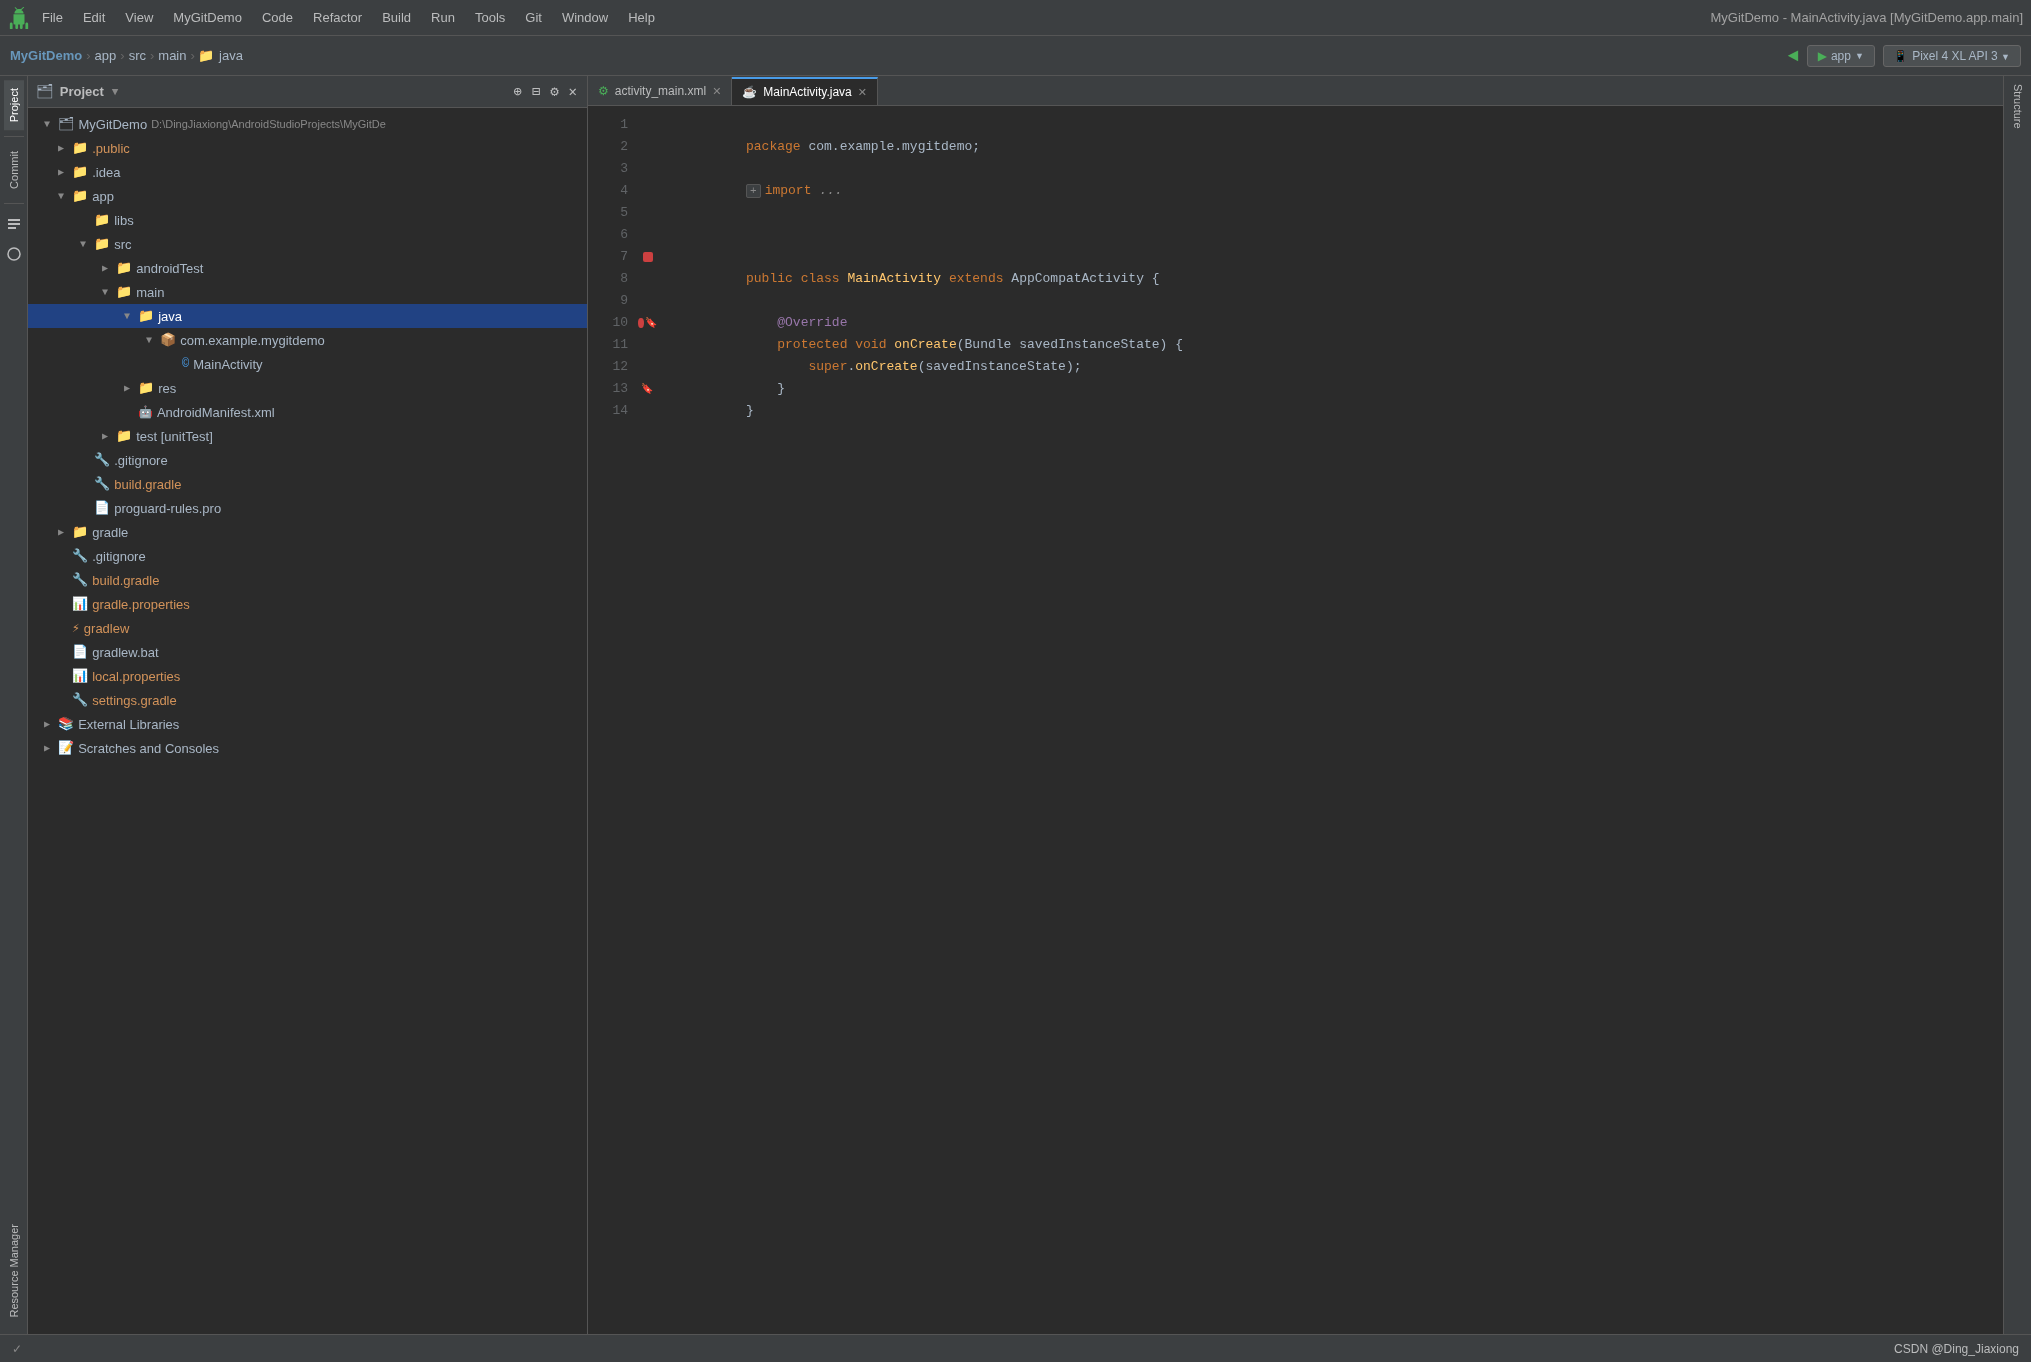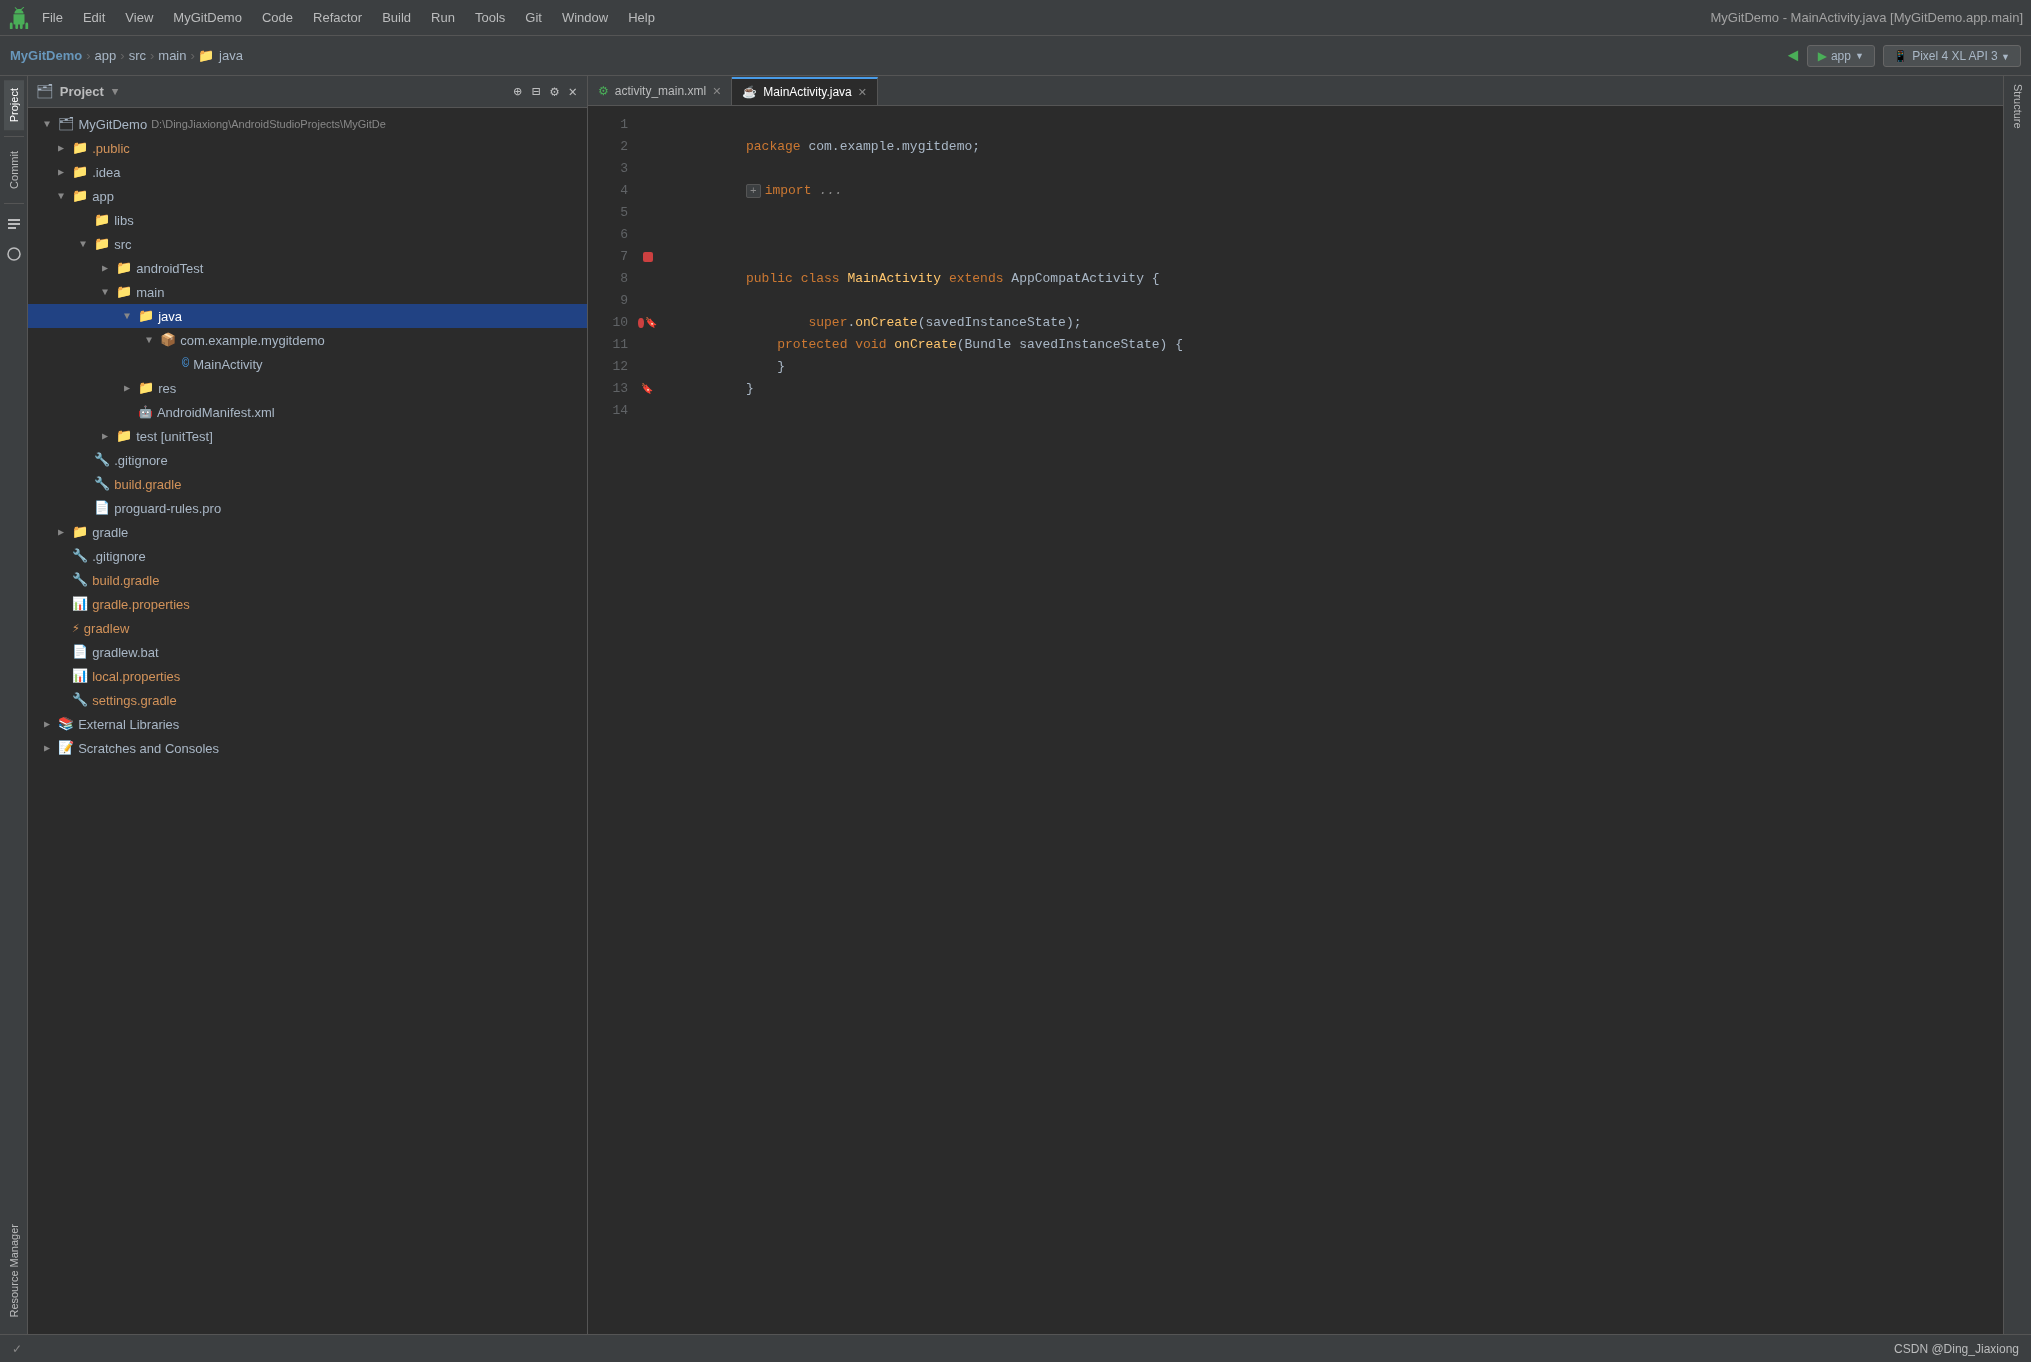--- a/index.html
+++ b/index.html
@@ -676,27 +676,30 @@
         <div class="code-line">&nbsp;</div>
 
         <div class="code-line">&nbsp;</div>
 
         <div class="code-line">
           <span class="kw">public</span><span> </span><span class="kw">class</span><span> </span><span class="cls-name">MainActivity</span><span> </span><span class="kw">extends</span><span> </span><span class="cls">AppCompatActivity</span><span class="punct"> {</span>
         </div>
 
         <div class="code-line">&nbsp;</div>
 
+        <div class="code-line">
+          <span>    </span><span class="kw2">@Override</span>
+        </div>
+
+        <div class="code-line">
+          <span>    </span><span class="kw">protected</span><span> </span><span class="kw">void</span><span> </span><span class="fn">onCreate</span><span class="punct">(</span><span class="cls">Bundle</span><span> savedInstanceState) {</span>
+        </div>
 
         <div class="code-line">
           <span>        </span><span class="kw">super</span><span>.</span><span class="fn">onCreate</span><span>(savedInstanceState);</span>
-        </div>
-
-        <div class="code-line">
-          <span>    </span><span class="kw">protected</span><span> </span><span class="kw">void</span><span> </span><span class="fn">onCreate</span><span class="punct">(</span><span class="cls">Bundle</span><span> savedInstanceState) {</span>
         </div>
 
 
         <div class="code-line">
           <span>    }</span>
         </div>
 
         <div class="code-line">
           <span>}</span>
         </div>

